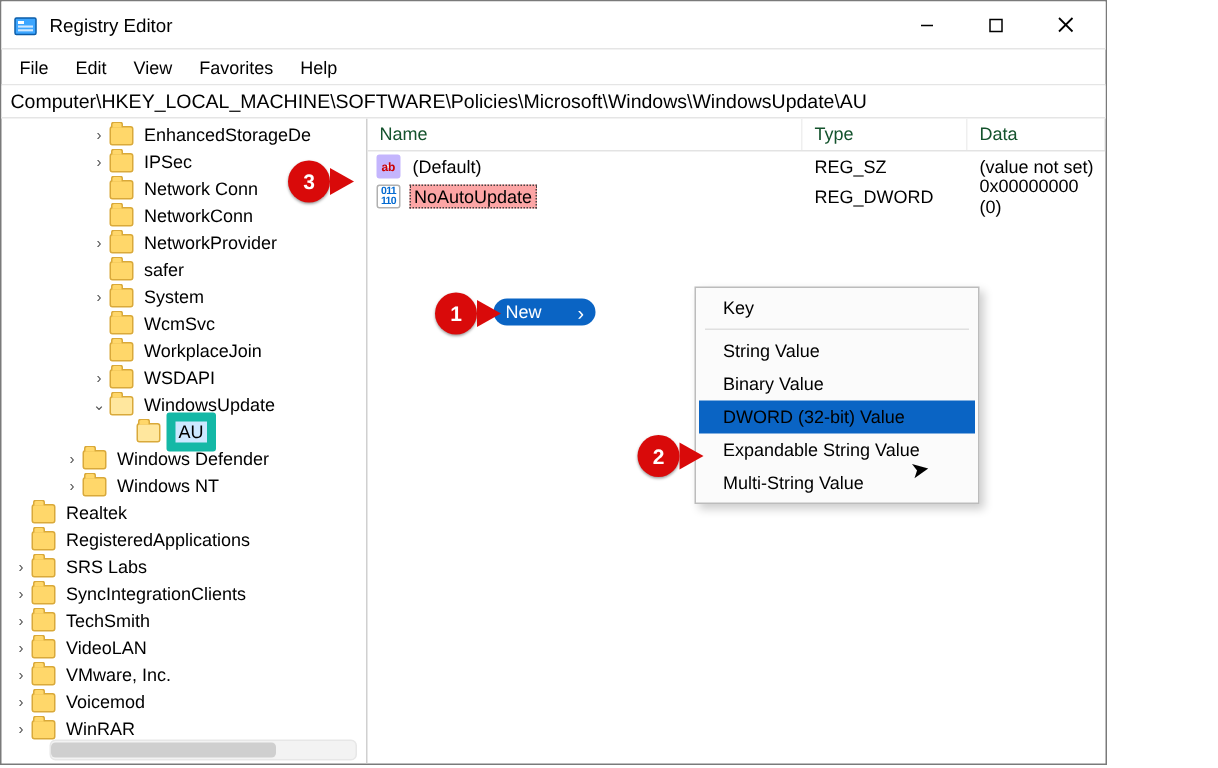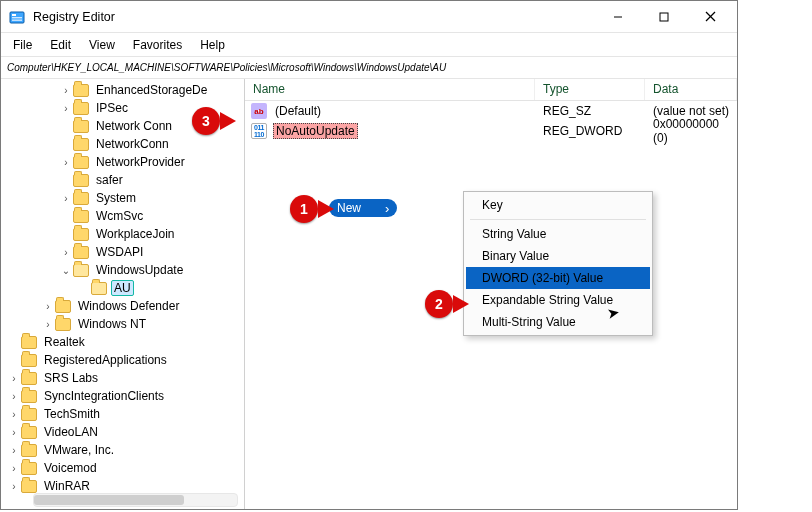--- a/index.html
+++ b/index.html
@@ -36,40 +36,40 @@
   .title-text { flex: 1 1 auto; font-size: 12.5px; }
   .win-btn { width: 46px; height: 30px; display:flex;align-items:center;justify-content:center;}
   .menubar {
     display:flex;gap:2px;padding:2px 4px;height:24px;align-items:center;
     border-bottom:1px solid #e5e5e5;
   }
   .menubar span { padding:3px 8px; }
   .pathbar {
     height:22px;border-bottom:1px solid #e5e5e5;
     padding:2px 6px;display:flex;align-items:center;
-    font-size:10px;color:#000;background:#fff;font-style:italic;
+    font-size:13px;color:#000;background:#fff;
   }
   .body {
     flex:1 1 auto;display:flex;overflow:hidden;
   }
   .tree {
     width:244px;border-right:1px solid #d0d0d0;overflow:hidden;padding:2px 0 0 4px;
     position:relative;
   }
   .tree-inner { position:relative; }
   .node { display:flex;align-items:center;height:18px;white-space:nowrap; }
   .tw { width:14px;display:inline-flex;justify-content:center;color:#555;font-size:10px;}
   .tw-empty { width:14px;display:inline-block;}
   .folder-icon {
     width:16px;height:13px;margin-right:4px;background:#ffd76a;border:1px solid #d9a93a;border-radius:2px;position:relative;flex:none;
   }
   .folder-icon::before{content:"";position:absolute;top:-4px;left:0;width:6px;height:3px;background:#ffd76a;border:1px solid #d9a93a;border-bottom:none;border-radius:2px 2px 0 0;}
   .folder-icon.open {background:#ffe79e;}
   .node-label {padding:1px 3px;}
-  .node-label.selected {background:#cde8ff;border:1px solid #14b8a6;border-radius:2px;padding:0 2px;}
+  .node-label.selected {background:#cde8ff;border:6px solid #14b8a6;border-radius:2px;padding:0 2px;}
   .i1{margin-left:2px}.i2{margin-left:36px}.i3{margin-left:54px}.i4{margin-left:72px}
   .list {
     flex:1 1 auto;position:relative;overflow:hidden;
   }
   .cols {
     display:flex;height:22px;border-bottom:1px solid #e3e3e3;font-size:12px;color:#14532d;
   }
   .col {padding:3px 8px;border-right:1px solid #efefef;}
   .c-name{width:290px}.c-type{width:110px}.c-data{flex:1}
   .row {display:flex;align-items:center;height:20px;}

